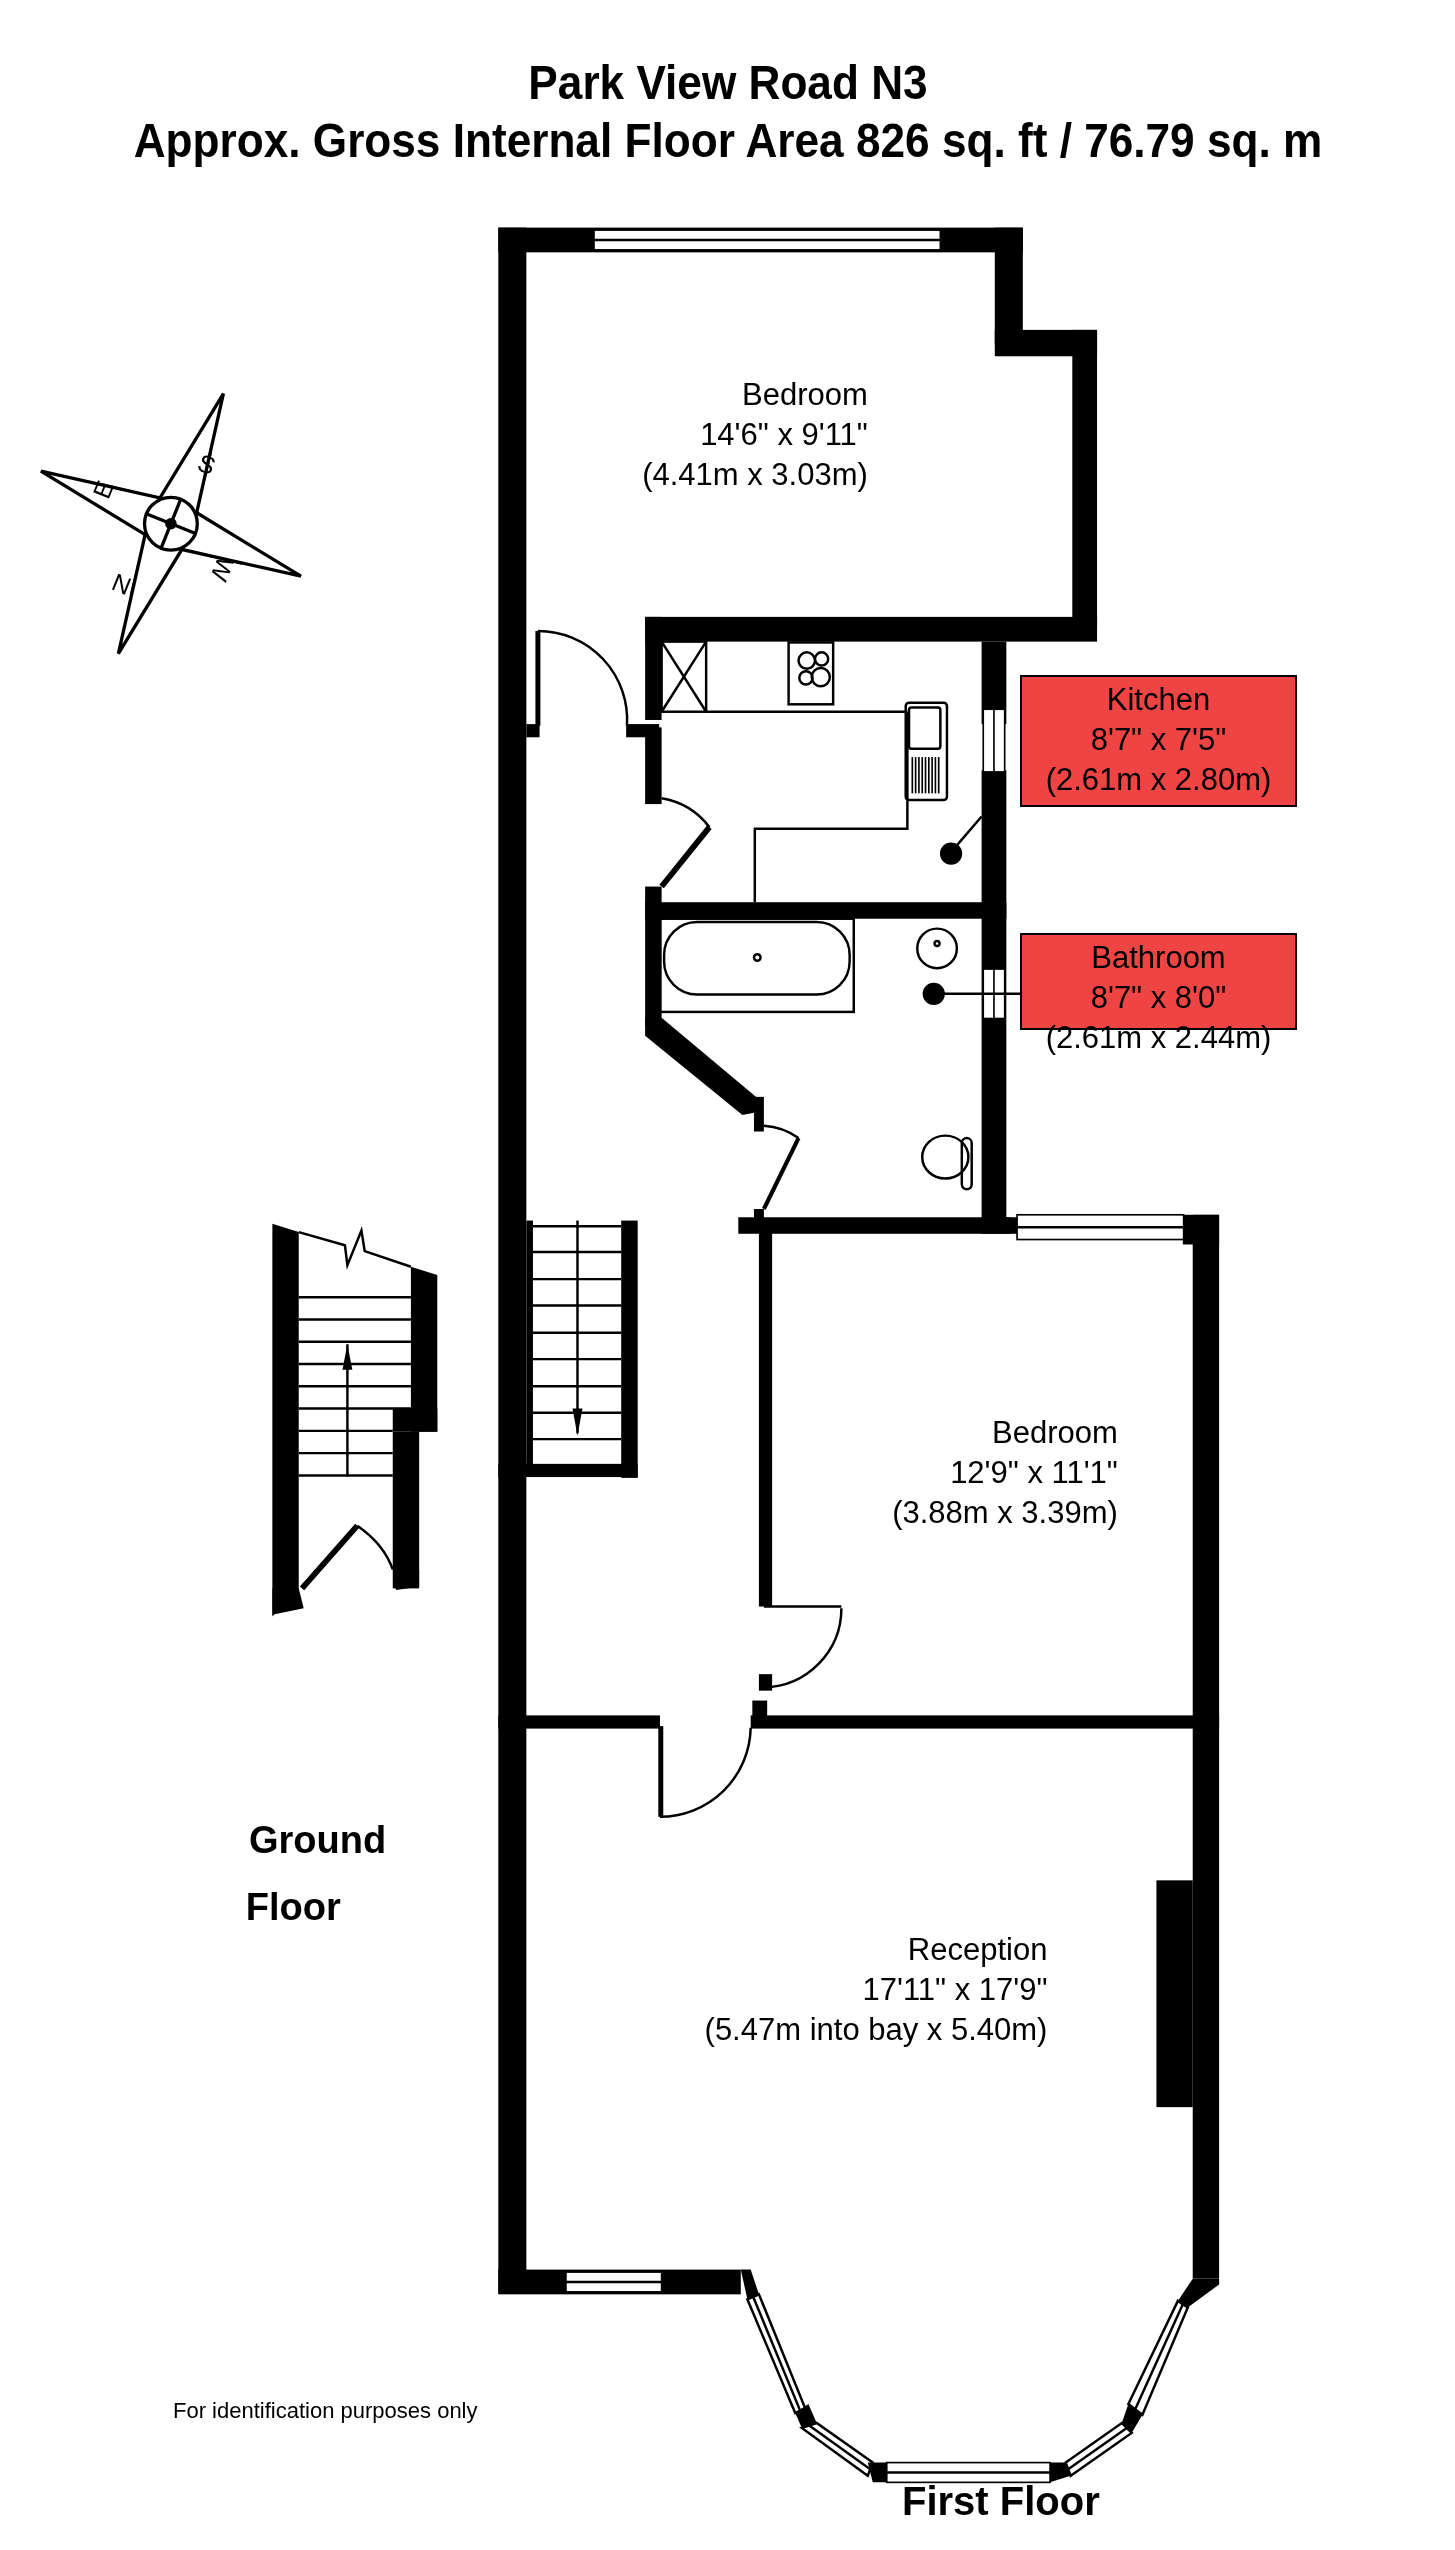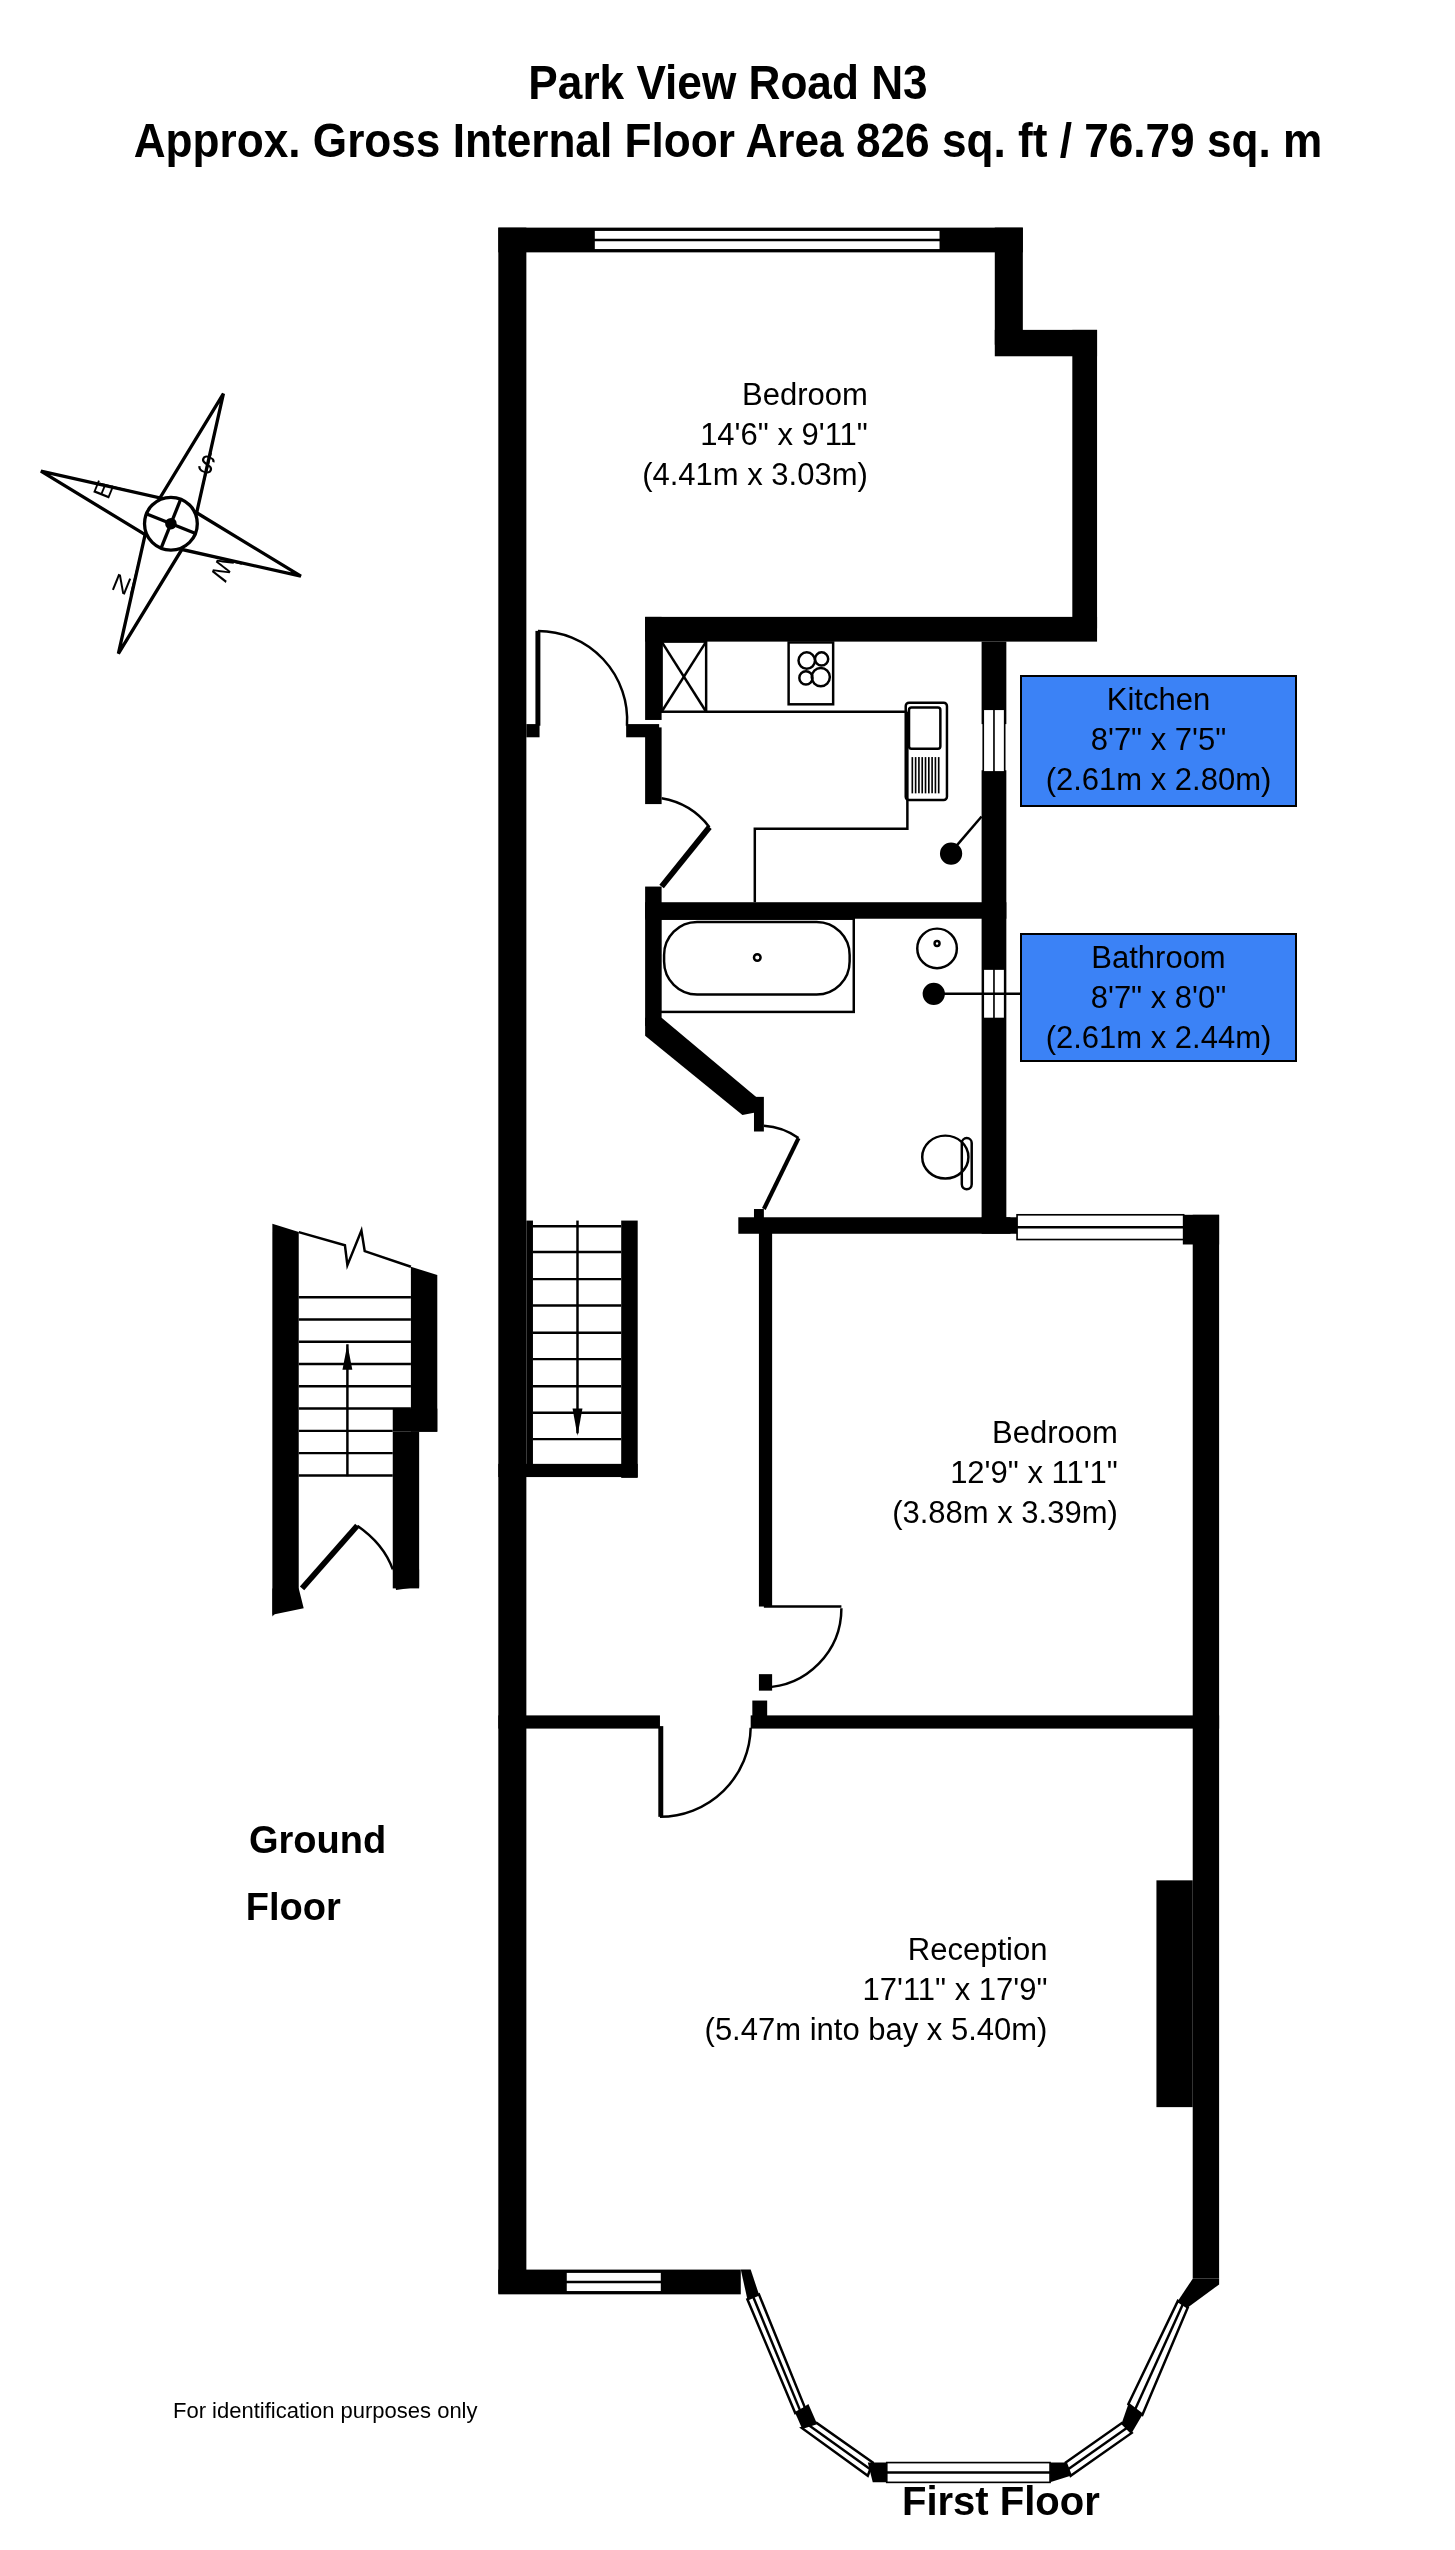--- a/index.html
+++ b/index.html
@@ -6,21 +6,21 @@
   body { width: 1456px; height: 2550px; position: relative; overflow: hidden;
          font-family: "Liberation Sans", sans-serif; color: #000; }
   .title { position: absolute; left: 0; width: 1456px; text-align: center;
            font-weight: bold; font-size: 48px; line-height: 58px; transform: scaleX(0.92); transform-origin: center; }
   #title-1 { top: 54px; }
   #title-2 { top: 112px; }
   svg.plan { position: absolute; left: 0; top: 0; }
   .room-label { position: absolute; text-align: right; font-size: 31px; line-height: 40px;
                 transform: translateX(-50%); white-space: nowrap; }
   .room-label span { display: block; }
-  .callout { position: absolute; border: 2.5px solid #000; background: #3b82f6; text-align: center;
+  .callout { position: absolute; border: 2.5px solid #000; background: #ef4444; text-align: center;
              font-size: 31px; line-height: 40px; box-sizing: border-box; padding-top: 3.3px; }
   .callout span { display: block; white-space: nowrap; }
   .floor-label { position: absolute; font-weight: bold; font-size: 38px; line-height: 46px; }
   .disclaimer { position: absolute; left: 173px; width: 627px; font-size: 22px; line-height: 31px; }
   .disclaimer span { display: block; white-space: nowrap; }
 </style>
 </head>
 <body>
 
 <div class="title" id="title-1">Park View Road N3</div>
@@ -249,21 +249,21 @@
   <span>14'6" x 9'11"</span>
   <span>(4.41m x 3.03m)</span>
 </div>
 
 <div class="callout" style="left:1020px; top:675px; width:277px; height:132px;">
   <span>Kitchen</span>
   <span>8'7" x 7'5"</span>
   <span>(2.61m x 2.80m)</span>
 </div>
 
-<div class="callout" style="left:1020px; top:933px; width:277px; height:129px;">
+<div class="callout" style="left:1020px; top:933px; width:277px; height:97px;">
   <span>Bathroom</span>
   <span>8'7" x 8'0"</span>
   <span>(2.61m x 2.44m)</span>
 </div>
 
 <div class="room-label" style="left:1005px; top:1413px;">
   <span>Bedroom</span>
   <span>12'9" x 11'1"</span>
   <span>(3.88m x 3.39m)</span>
 </div>

